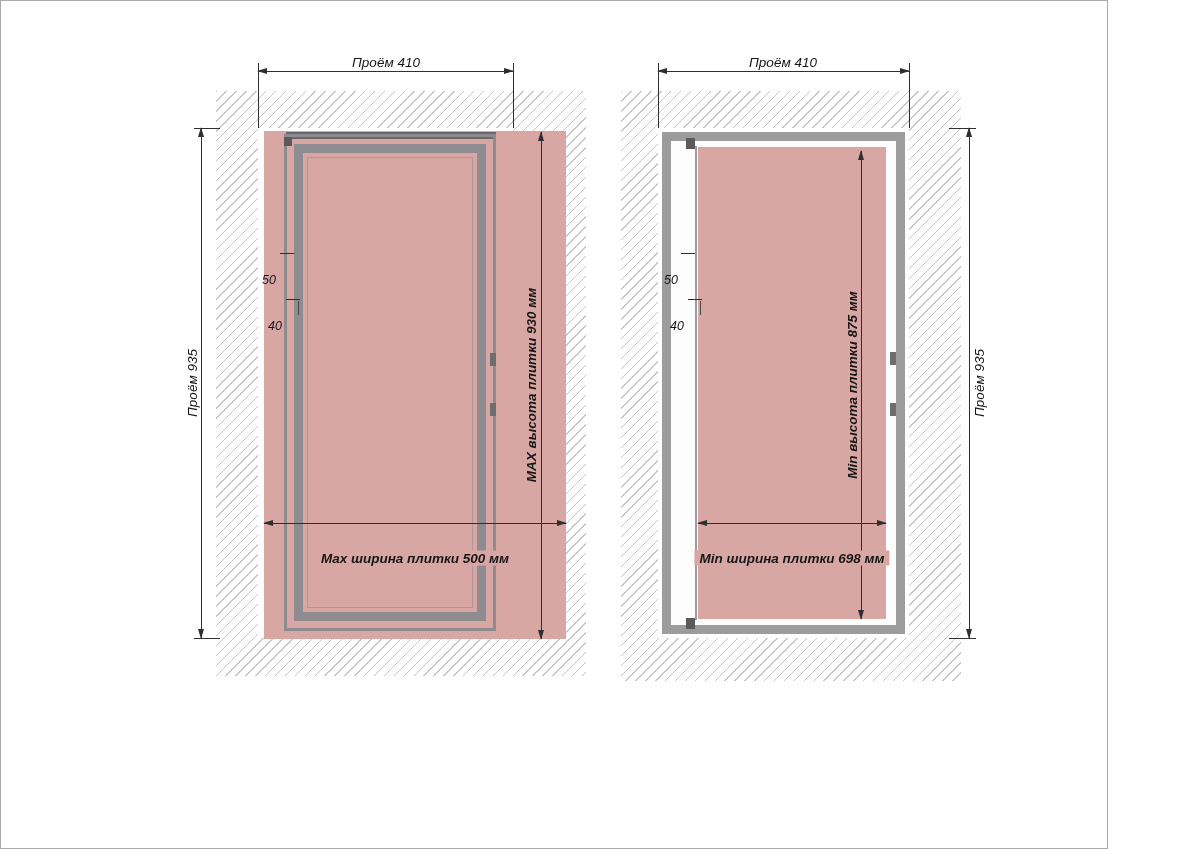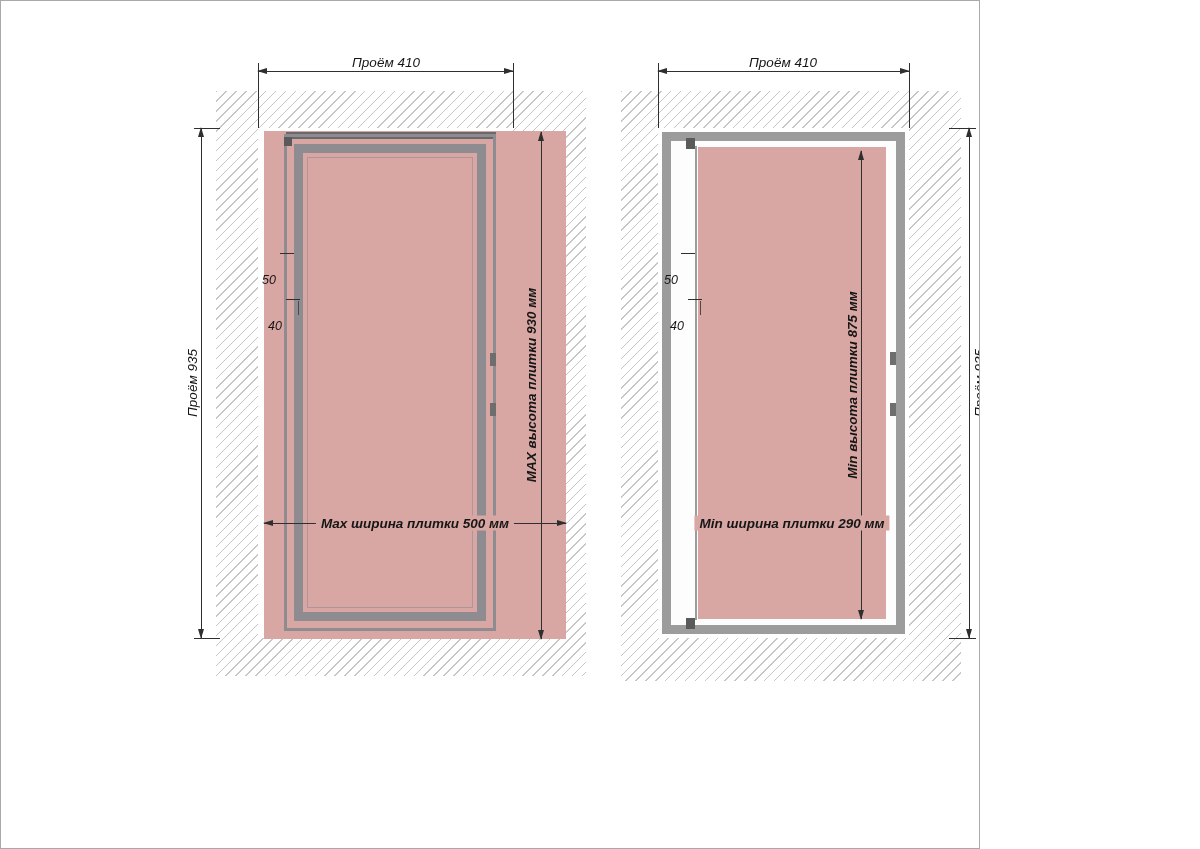--- a/index.html
+++ b/index.html
@@ -1,21 +1,21 @@
 <!DOCTYPE html>
 <html style="--tile-pink: #d9a7a3; --frame-gray-left: #8f8c91; --frame-gray-right: #9c9c9c; --hatch-line: #c6c6c6; --dim-line: #2f2f2f; --text: #161616;"><head>
 <meta charset="utf-8">
 <title>Hatch installation drawing</title>
 <style>
   * { margin:0; padding:0; box-sizing:border-box; }
   html,body { background:#ffffff; }
   body { font-family:"Liberation Sans", sans-serif; }
 
   .page {
-    position:relative; width:980px; height:849px;
+    position:relative; width:1108px; height:849px;
     background:#ffffff; border:1px solid #a9a9a9; overflow:hidden;
   }
   .abs { position:absolute; }
 
   .wall {
     background-color:#ffffff;
     background-image: repeating-linear-gradient(135deg,
       var(--hatch-line,#c6c6c6) 0, var(--hatch-line,#c6c6c6) 1px,
       transparent 1px, transparent 7px);
   }
@@ -45,21 +45,21 @@
 
   .anchor { position:absolute; width:0; height:0; }
   .lbl {
     position:absolute; left:0; top:0; white-space:nowrap;
     font-style:italic; font-size:13.5px; color:var(--text,#161616);
     transform: translate(-50%,-50%);
   }
   .anchor.rot > .lbl { transform-origin:0 0; transform: rotate(-90deg) translate(-50%,-50%); }
   .lbl-bold { font-weight:bold; }
   .lbl-sm { font-size:12.5px;margin-top:32px; }
-  .onpink { background: var(--tile-pink,#d9a7a3); padding:0 5px; }
+  .onpink { background: var(--tile-pink,#d9a7a3); padding:0 5px;margin-top:35px; }
 
   .note {
     position:absolute; font-style:italic; font-size:19px;
     color:var(--text,#161616); white-space:pre;
   }
 </style>
 </head>
 <body>
 
 <div class="page">
@@ -157,21 +157,21 @@
   </div>
   <div class="anchor rot" style="left:851px;top:384px">
     <span class="lbl lbl-bold">Min высота плитки 875 мм</span>
   </div>
 
   <div class="abs dim-line-h" style="left:697px;top:522px;width:188px">
     <span class="arr arr-l"></span>
     <span class="arr arr-r"></span>
   </div>
   <div class="anchor" style="left:791px;top:522px">
-    <span class="lbl lbl-bold onpink">Min ширина плитки 290 мм</span>
+    <span class="lbl lbl-bold onpink">Min ширина плитки 698 мм</span>
   </div>
 
   <div class="anchor" style="left:670px;top:247px">
     <span class="lbl lbl-sm">50</span>
   </div>
   <div class="abs dim-line-h" style="left:680px;top:252px;width:14px"></div>
   <div class="anchor" style="left:676px;top:293px">
     <span class="lbl lbl-sm">40</span>
   </div>
   <div class="abs dim-line-h" style="left:687px;top:298px;width:14px"></div>

